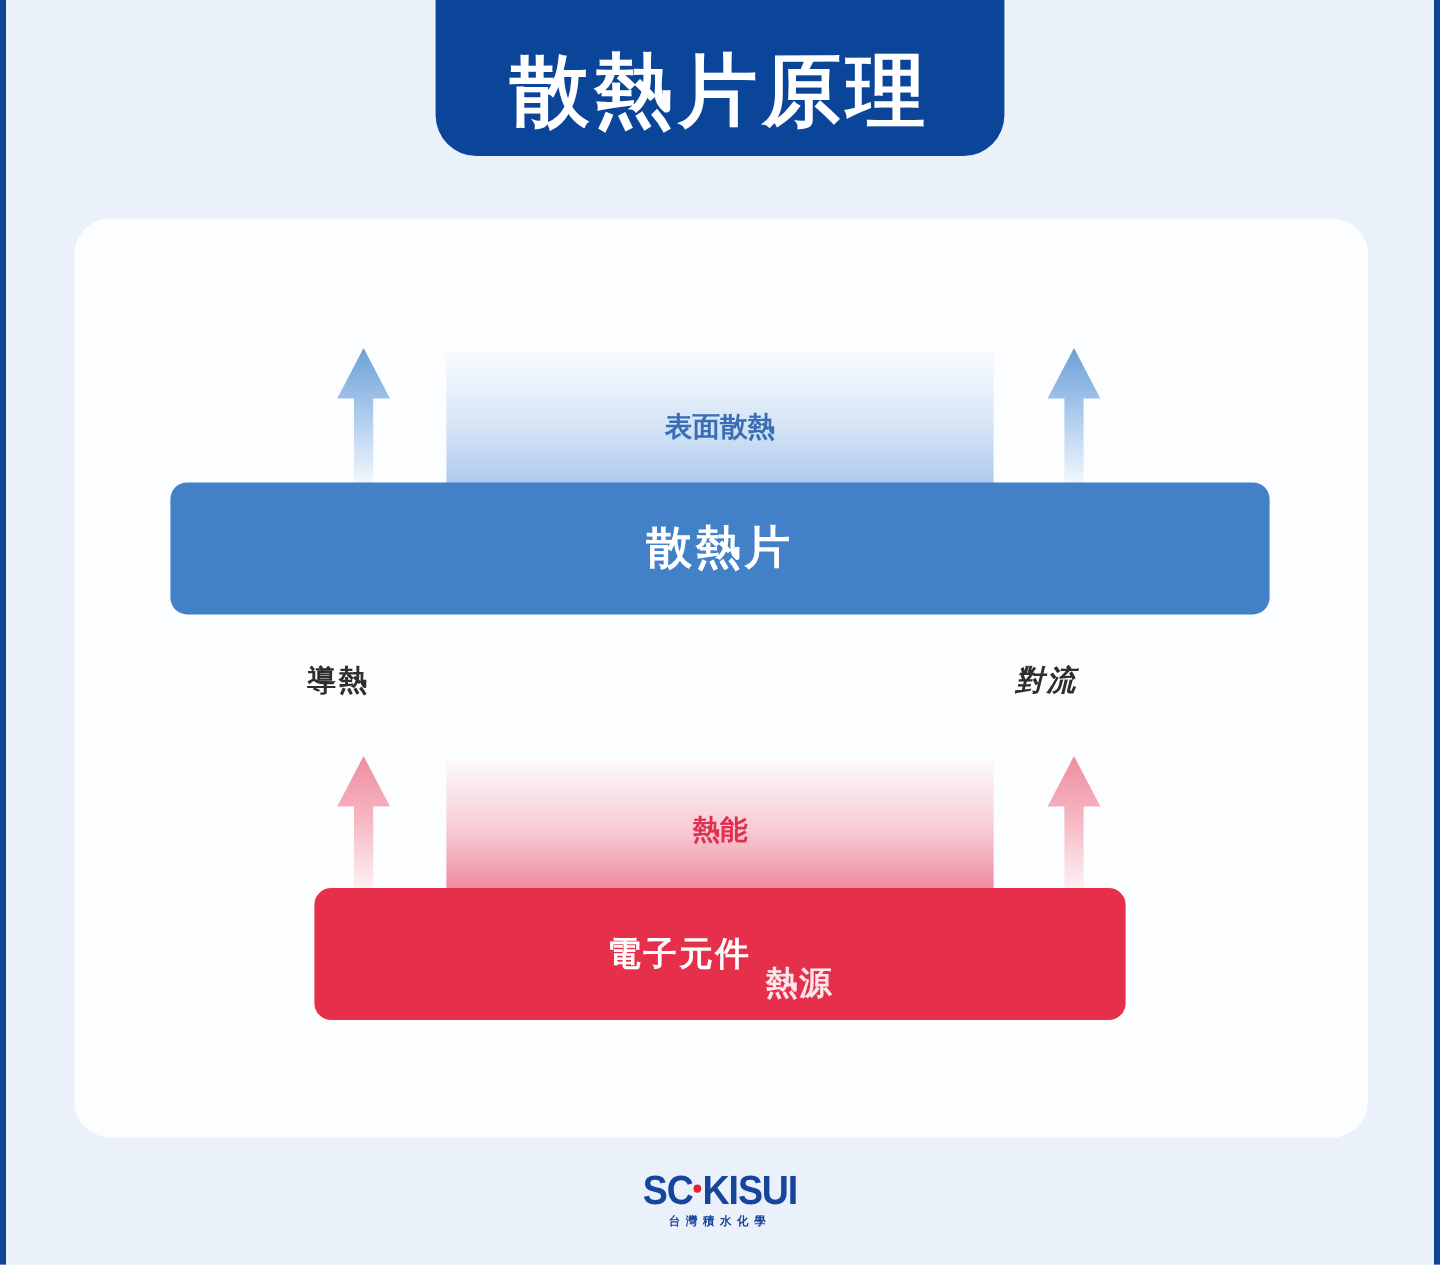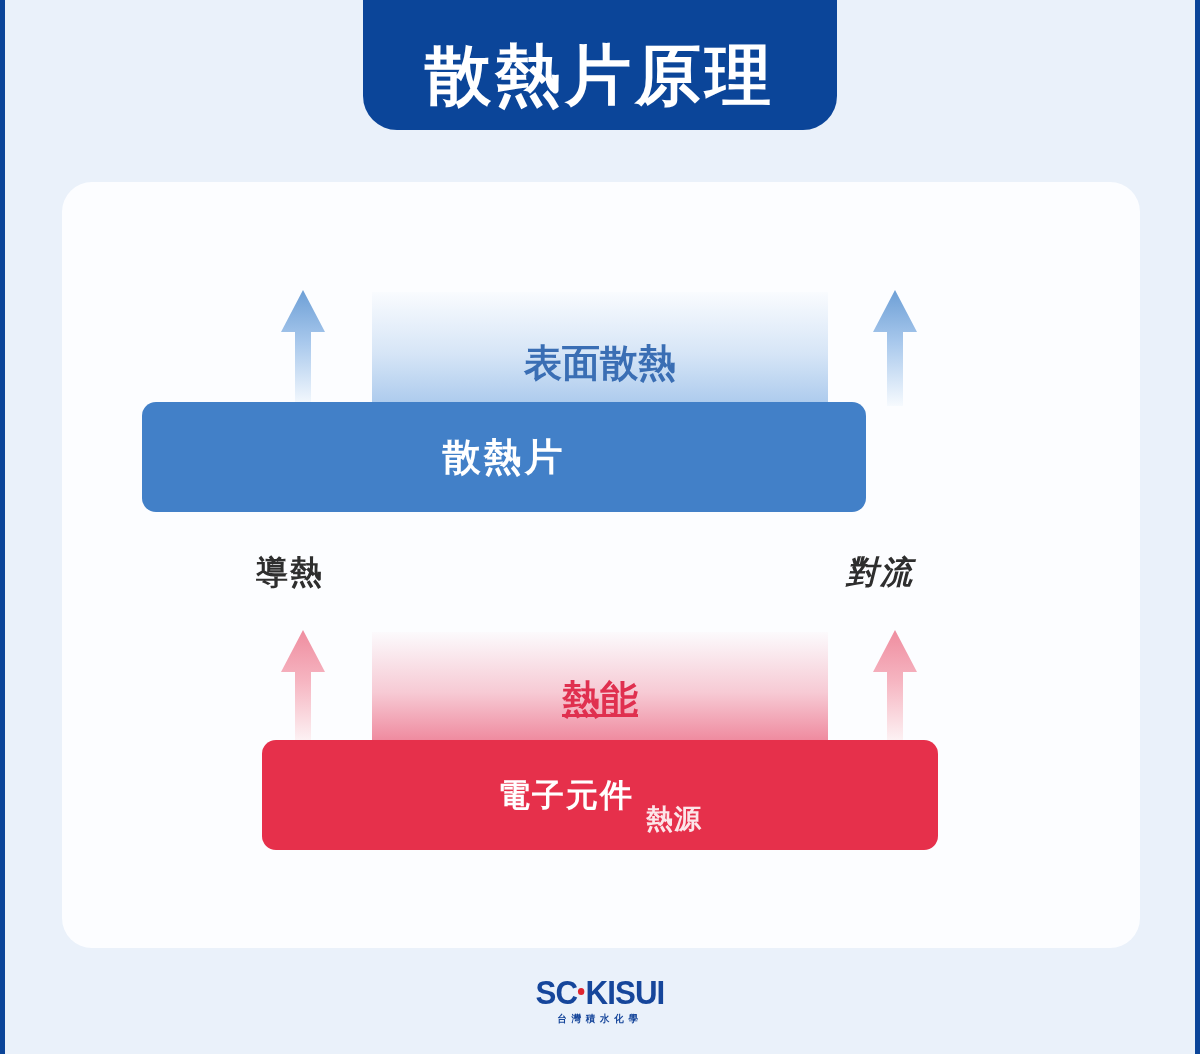--- a/index.html
+++ b/index.html
@@ -88,32 +88,31 @@
   }
   .haze-red {
     top: 632px;
     height: 110px;
     background: linear-gradient(to bottom, rgba(243,160,176,0.03) 0%, rgba(240,140,160,0.45) 55%, rgba(238,130,152,0.95) 100%);
   }
   .haze-label {
     position: absolute;
     width: 100%;
     text-align: center;
-    font-size: 38px;
+    font-size: 23px;
     font-weight: bold;
     line-height: 1;
   }
   .haze-blue .haze-label {
     top: 52px;
     color: #3a6eb4;
   }
   .haze-red .haze-label {
     top: 48px;
     color: #e0304f;
-    text-decoration: underline;
   }
 
   
   .arrow {
     position: absolute;
     width: 46px;
     height: 118px;
   }
   .arrow svg { display: block; width: 46px; height: 118px; }
 
@@ -127,60 +126,60 @@
     position: absolute;
     border-radius: 14px;
     display: flex;
     align-items: center;
     justify-content: center;
     box-sizing: border-box;
   }
   .slab-heatsink {
     left: 142px;
     top: 402px;
-    width: 724px;
+    width: 916px;
     height: 110px;
     background: #4280c8;
   }
   .slab-heatsink .slab-label {
     color: #ffffff;
     font-size: 38px;
     font-weight: bold;
     letter-spacing: 3px;
     line-height: 1;
   }
   .slab-source {
     left: 262px;
     top: 740px;
     width: 676px;
     height: 110px;
     background: #e6304b;
   }
   .slab-source .slab-label {
     color: #ffffff;
-    font-size: 32px;
+    font-size: 28px;
     font-weight: bold;
     letter-spacing: 2px;
     line-height: 1;
   }
   .slab-source .slab-sublabel {
     color: rgba(255,255,255,0.88);
     font-size: 27px;
     font-weight: bold;
     letter-spacing: 1px;
     line-height: 1;
     margin-left: 12px;
     margin-top: 48px;
   }
 
   
   .mech-label {
     position: absolute;
     top: 556px;
-    font-size: 32px;
+    font-size: 24px;
     font-weight: bold;
     color: #2e2e2e;
     letter-spacing: 2px;
     line-height: 1;
     white-space: nowrap;
   }
   .mech-left  { left: 256px; }
   .mech-right { left: 846px; font-style: italic; }
 
   

